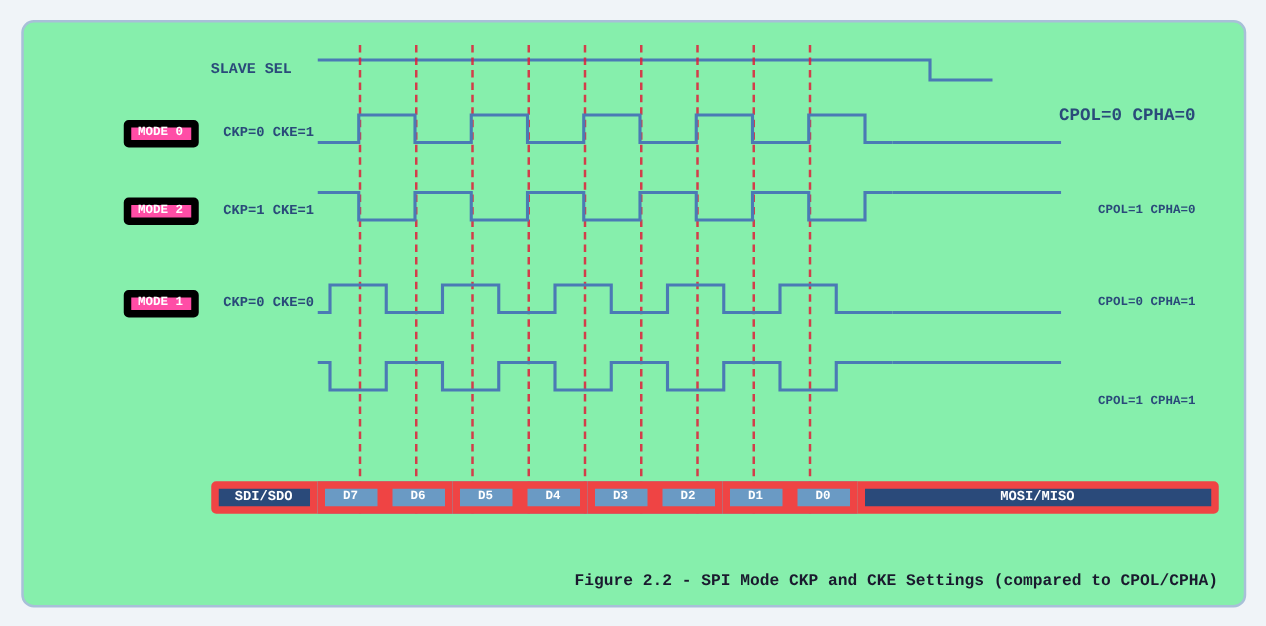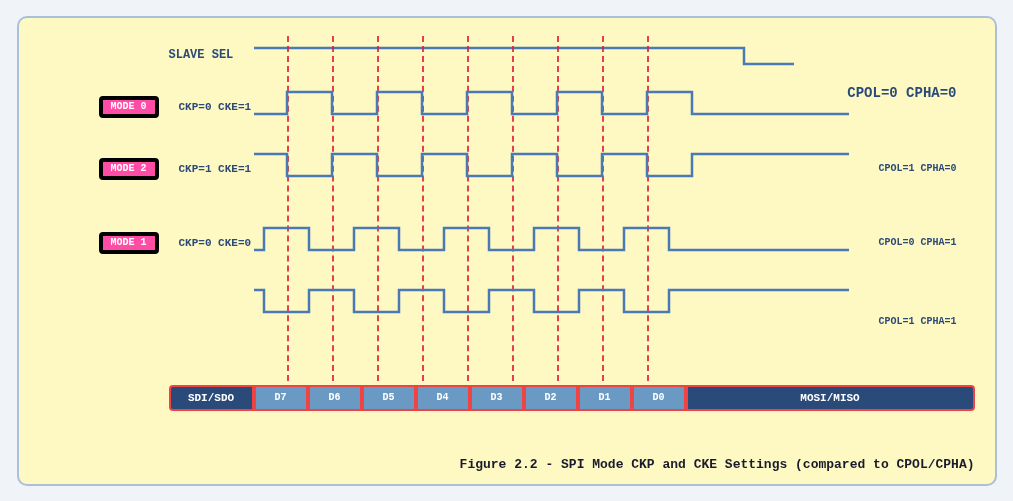--- a/index.html
+++ b/index.html
@@ -8,21 +8,21 @@
       height: 501px;
       background: #f0f4f8;
       font-family: 'Courier New', Courier, monospace;
       display: flex;
       align-items: center;
       justify-content: center;
     }
     .outer {
       width: 980px;
       height: 470px;
-      background: #fef9c3;
+      background: #86efac;
       border: 2px solid #a8c0d8;
       border-radius: 10px;
       padding: 18px 20px 12px 20px;
       display: flex;
       flex-direction: column;
     }
     .diagram-area {
       flex: 1;
       position: relative;
     }
@@ -40,21 +40,21 @@
     
     .mode-row {
       position: absolute;
       display: flex;
       align-items: center;
     }
     .mode-badge {
       width: 60px;
       height: 22px;
       background: #ff4da6;
-      border: 4px solid #000000;
+      border: 6px solid #000000;
       border-radius: 4px;
       display: flex;
       align-items: center;
       justify-content: center;
       font-size: 10px;
       font-weight: bold;
       color: white;
       font-family: 'Courier New', Courier, monospace;
       flex-shrink: 0;
     }
@@ -79,21 +79,21 @@
     }
     .data-cell {
       background: #2a4a7a;
       color: white;
       font-size: 11px;
       font-weight: bold;
       font-family: 'Courier New', Courier, monospace;
       display: flex;
       align-items: center;
       justify-content: center;
-      border: 2px solid #ef4444;
+      border: 6px solid #ef4444;
       height: 26px;
     }
     .data-cell.wide { width: 85px; border-radius: 4px 0 0 4px; }
     .data-cell.wide-right { border-radius: 0 4px 4px 0; flex: 1; }
     .data-cell.narrow {
       width: 54px;
       background: #6a9ac4;
       font-size: 10px;
     }
 

